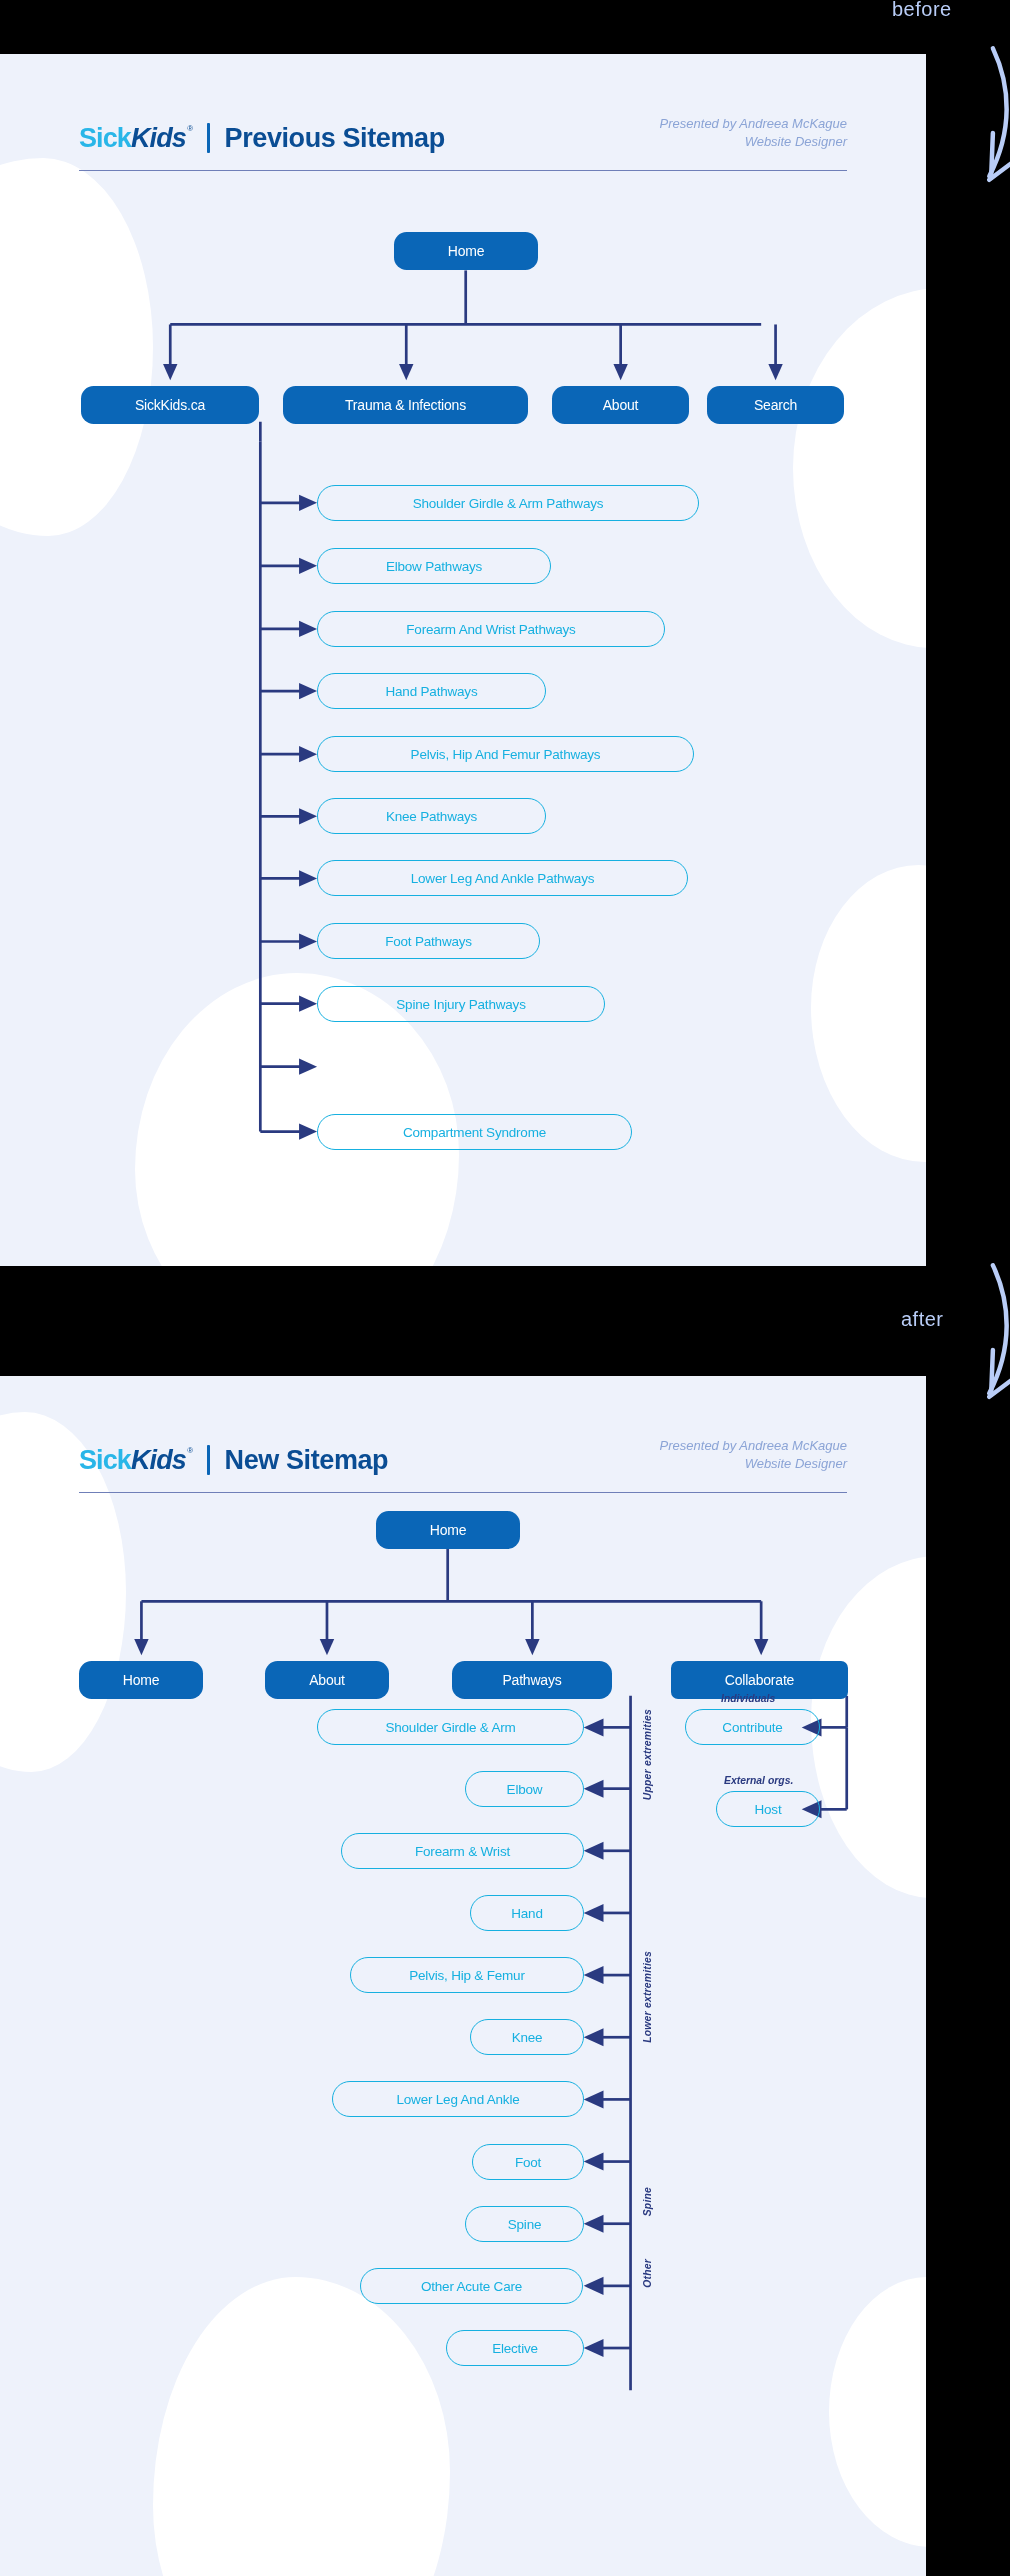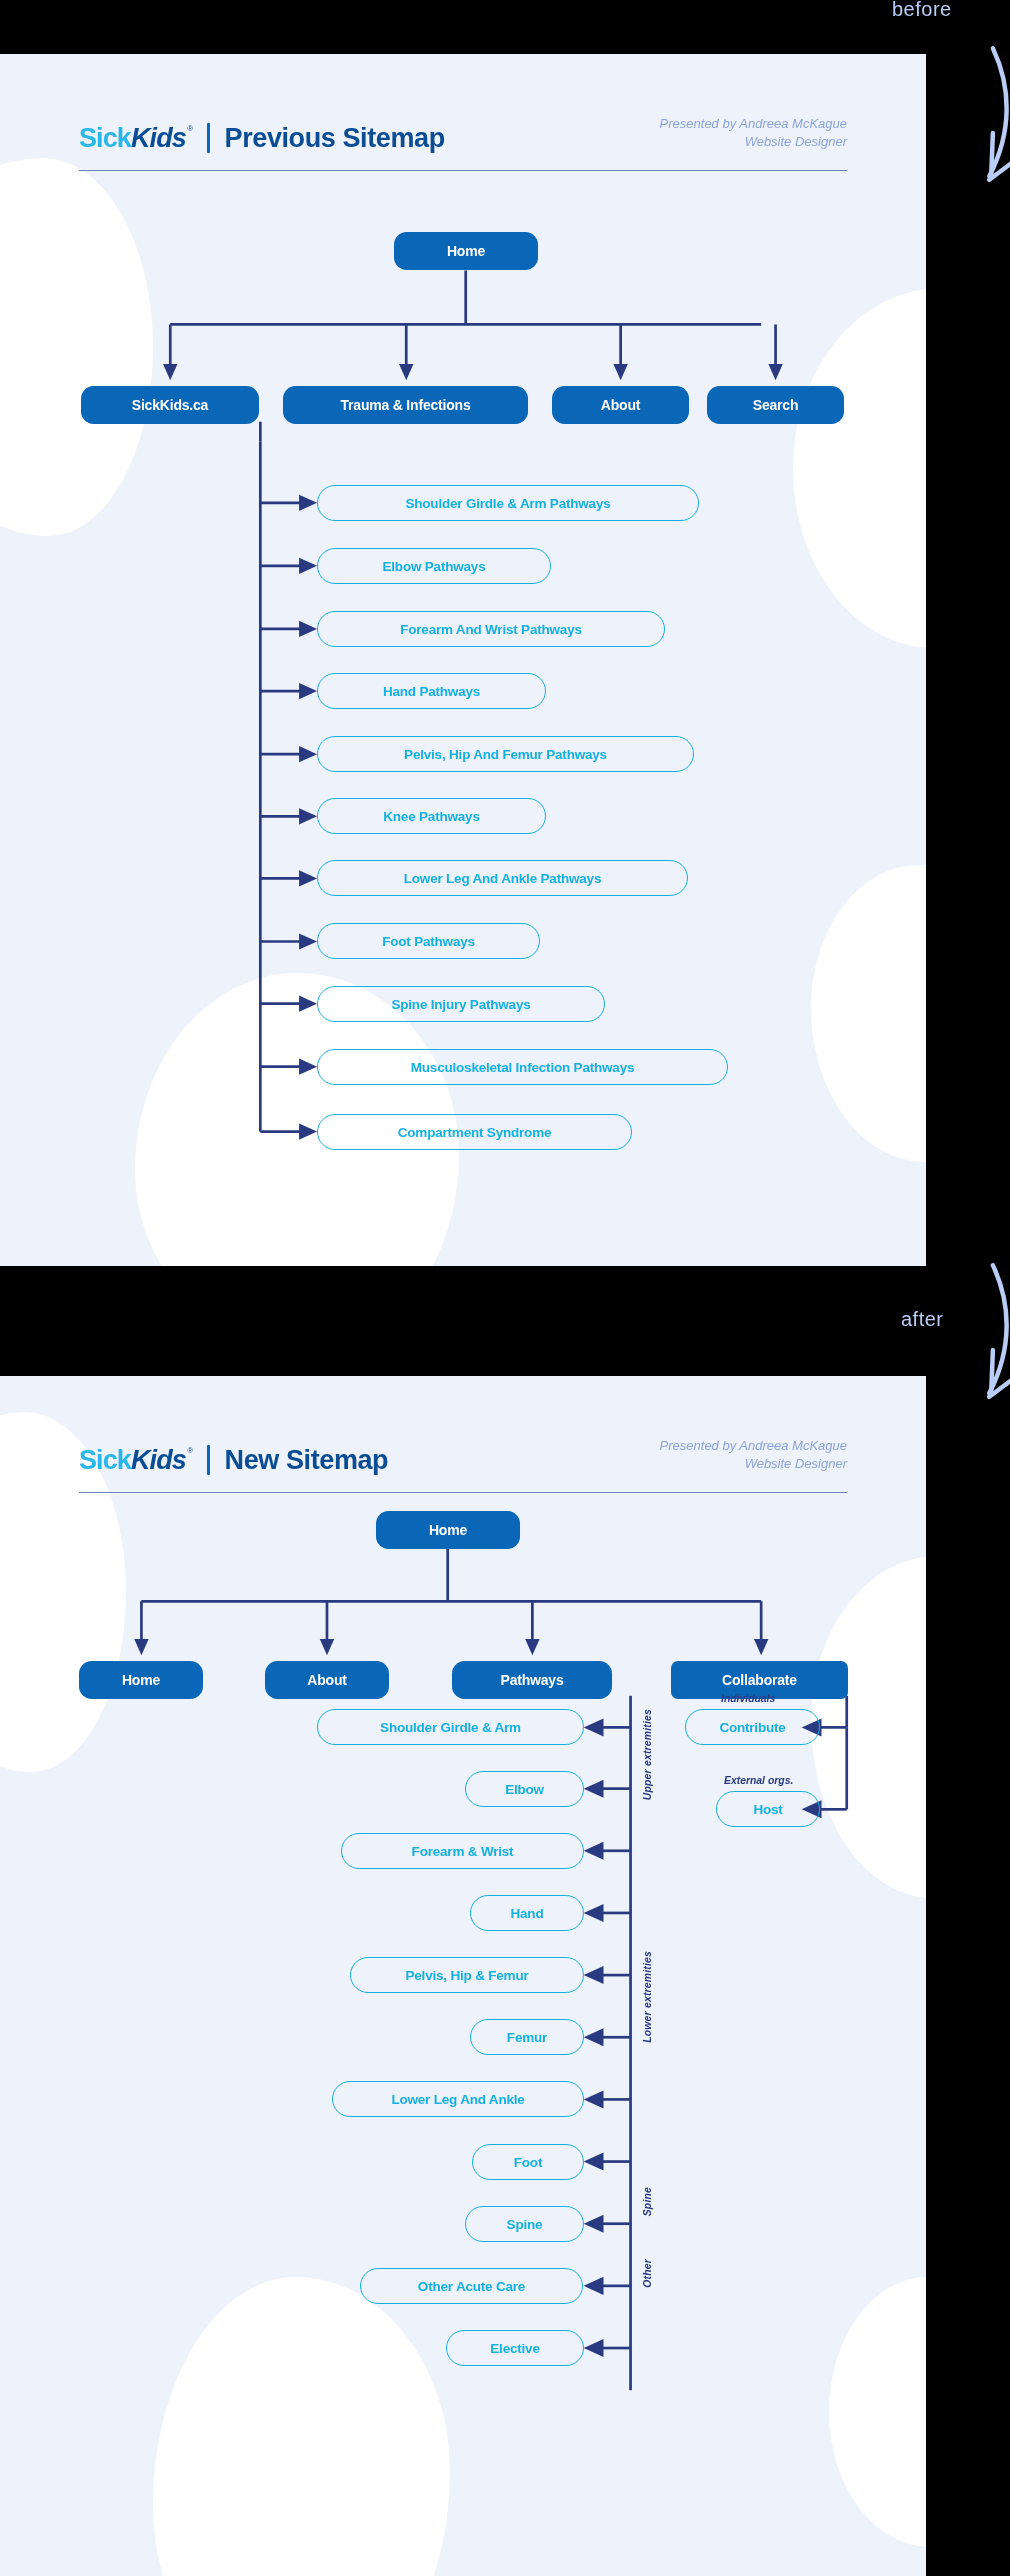--- a/index.html
+++ b/index.html
@@ -54,21 +54,21 @@
   .credit { text-align:right; font-style:italic; color:#8ba4d6; font-size:13px;
             line-height:1.35; padding-bottom:3.6px; }
   .rule { margin-top:16px; height:1.8px; background:#6f7fb8; width:100%; }
 
   
   .tree { position:absolute; left:0; top:0; width:926px; height:100%; }
   .lines { position:absolute; left:0; top:0; }
 
   .node {
     position:absolute; display:flex; align-items:center; justify-content:center;
-    white-space:nowrap; font-weight:bold; letter-spacing:-0.2px;
+    white-space:nowrap; font-weight:normal; letter-spacing:-0.2px;
   }
   .node.primary {
     background:#0a66b7; color:#fff; border-radius:12.6px;
     font-size:14px; height:38px;
   }
   .node.pill {
     background:transparent; color:#16b0e0; border:1.8px solid #16b0e0;
     border-radius:23.4px; font-size:13.5px; height:36px;
   }
   .vlabel {
@@ -173,21 +173,20 @@
 
     <div class="node pill" style="left:317px; top:431px; width:382px;">Shoulder Girdle &amp; Arm Pathways</div>
     <div class="node pill" style="left:317px; top:494px; width:234px;">Elbow Pathways</div>
     <div class="node pill" style="left:317px; top:557px; width:348px;">Forearm And Wrist Pathways</div>
     <div class="node pill" style="left:317px; top:619px; width:229px;">Hand Pathways</div>
     <div class="node pill" style="left:317px; top:682px; width:377px;">Pelvis, Hip And Femur Pathways</div>
     <div class="node pill" style="left:317px; top:744px; width:229px;">Knee Pathways</div>
     <div class="node pill" style="left:317px; top:806px; width:371px;">Lower Leg And Ankle Pathways</div>
     <div class="node pill" style="left:317px; top:869px; width:223px;">Foot Pathways</div>
     <div class="node pill" style="left:317px; top:932px; width:288px;">Spine Injury Pathways</div>
-    <div class="node pill" style="left:317px; top:995px; width:411px;">Musculoskeletal Infection Pathways</div>
     <div class="node pill" style="left:317px; top:1060px; width:315px;">Compartment Syndrome</div>
   </div>
 </div>
 
 <div class="band-label" style="left:901px; top:1308px;">after</div>
 <svg class="band-arrow" style="left:937px; top:1260px;" width="74" height="153" viewBox="0 0 82 170">
   <path d="M62 6 C 82 48, 84 98, 58 148" fill="none" stroke="#b9cdf7" stroke-width="5" stroke-linecap="round"></path>
   <path d="M60 150 L 62 100" fill="none" stroke="#b9cdf7" stroke-width="5" stroke-linecap="round"></path>
   <path d="M58 152 L 98 122" fill="none" stroke="#b9cdf7" stroke-width="5" stroke-linecap="round"></path>
 </svg>
@@ -276,21 +275,21 @@
     <div class="vlabel" style="left:642px; top:333px;">Upper extremities</div>
     <div class="vlabel" style="left:642px; top:575px;">Lower extremities</div>
     <div class="vlabel" style="left:642px; top:811px;">Spine</div>
     <div class="vlabel" style="left:642px; top:883px;">Other</div>
 
     <div class="node pill" style="left:317px; top:333px; width:267px;">Shoulder Girdle &amp; Arm</div>
     <div class="node pill" style="left:465px; top:395px; width:119px;">Elbow</div>
     <div class="node pill" style="left:341px; top:457px; width:243px;">Forearm &amp; Wrist</div>
     <div class="node pill" style="left:470px; top:519px; width:114px;">Hand</div>
     <div class="node pill" style="left:350px; top:581px; width:234px;">Pelvis, Hip &amp; Femur</div>
-    <div class="node pill" style="left:470px; top:643px; width:114px;">Femur</div>
+    <div class="node pill" style="left:470px; top:643px; width:114px;">Knee</div>
     <div class="node pill" style="left:332px; top:705px; width:252px;">Lower Leg And Ankle</div>
     <div class="node pill" style="left:472px; top:768px; width:112px;">Foot</div>
     <div class="node pill" style="left:465px; top:830px; width:119px;">Spine</div>
     <div class="node pill" style="left:360px; top:892px; width:223px;">Other Acute Care</div>
     <div class="node pill" style="left:446px; top:954px; width:138px;">Elective</div>
 
     <div class="hlabel" style="left:721px; top:317px;">Individuals</div>
     <div class="node pill" style="left:685px; top:333px; width:135px;">Contribute</div>
     <div class="hlabel" style="left:724px; top:399px;text-align:right;">External orgs.</div>
     <div class="node pill" style="left:716px; top:415px; width:104px;">Host</div>

